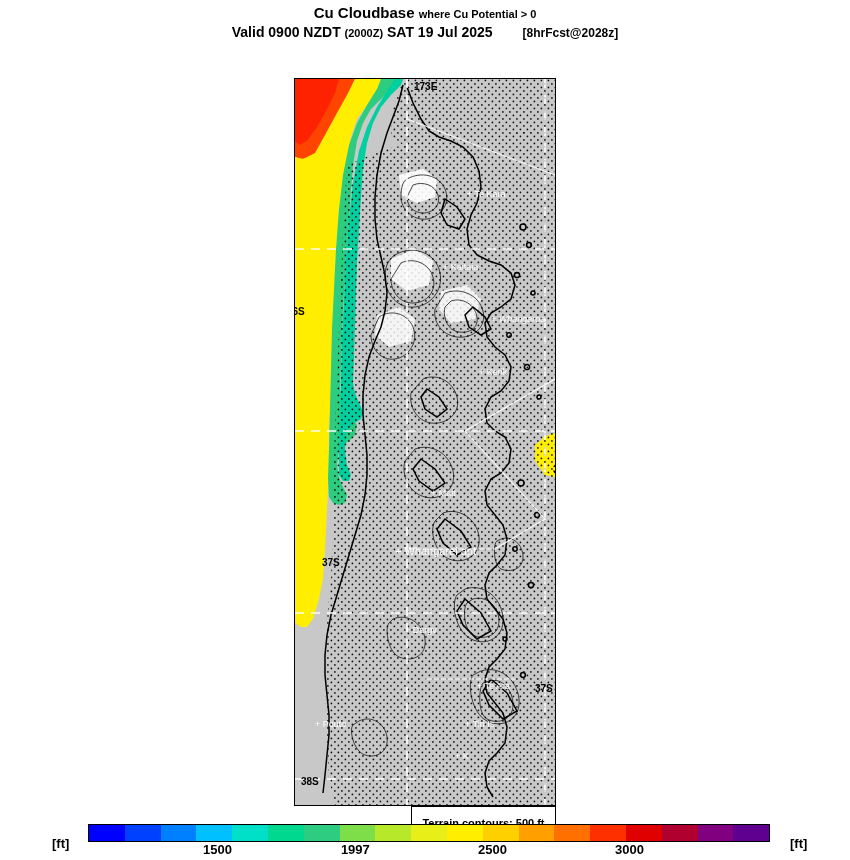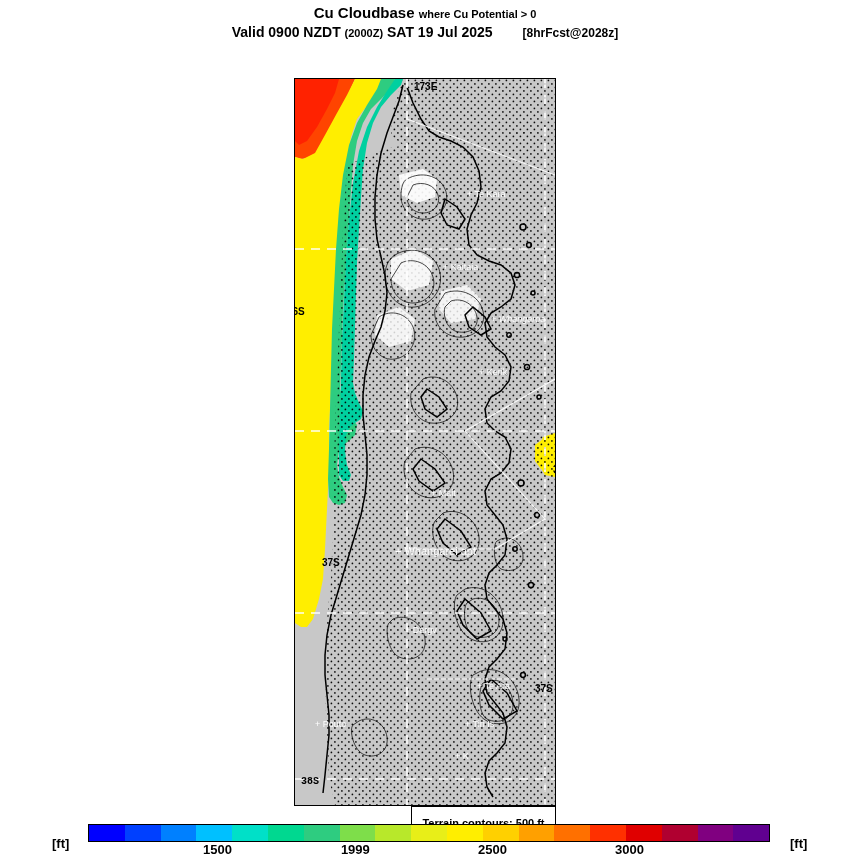--- a/index.html
+++ b/index.html
@@ -209,21 +209,21 @@
       </g>
     </g>
   </svg>
 
   <div id="grid-labels" style="position:absolute;left:0;top:0;width:260px;height:726px;">
       <div style="position: absolute; font-size: 10px; font-weight: bold; color: rgb(0, 0, 0); white-space: nowrap; left: 95px; top: 2px; padding-left: 24px;">173E</div>
       <div style="position: absolute; font-size: 10px; font-weight: bold; color: rgb(0, 0, 0); white-space: nowrap; left: -8px; top: 227px;">36S</div>
       <div style="position: absolute; font-size: 10px; font-weight: bold; color: rgb(0, 0, 0); white-space: nowrap; left: 258px; top: 385px;">36S</div>
       <div style="position: absolute; font-size: 10px; font-weight: bold; color: rgb(0, 0, 0); white-space: nowrap; left: 27px; top: 478px;">37S</div>
       <div style="position: absolute; font-size: 10px; font-weight: bold; color: rgb(0, 0, 0); white-space: nowrap; left: 240px; top: 604px;">37S</div>
-      <div style="position: absolute; font-size: 10px; font-weight: bold; color: rgb(0, 0, 0); white-space: nowrap; left: 6px; top: 697px; font-family: Liberation Mono, monospace;">38S</div>
+      <div style="position: absolute; font-size: 10px; font-weight: bold; color: rgb(0, 0, 0); white-space: nowrap; left: 6px; top: 697px;">38S</div>
     </div>
 
   <div id="place-labels" style="position:absolute;left:0;top:0;width:236px;height:726px;">
       <div style="position: absolute; font-size: 9px; color: rgb(255, 255, 255); white-space: nowrap; left: 172px; top: 110px;">+ Te Kara</div>
       <div style="position: absolute; font-size: 9px; color: rgb(255, 255, 255); white-space: nowrap; left: 148px; top: 183px; text-align: right;">+ Kaitaia</div>
       <div style="position: absolute; font-size: 9px; color: rgb(255, 255, 255); white-space: nowrap; left: 196px; top: 235px; font-style: italic;">+ Whangaroa</div>
       <div style="position: absolute; font-size: 9px; color: rgb(255, 255, 255); white-space: nowrap; left: 184px; top: 288px;">+ Kerik</div>
       <div style="position: absolute; font-size: 9px; color: rgb(255, 255, 255); white-space: nowrap; left: 136px; top: 409px;">+ Mait</div>
       <div style="position: absolute; font-size: 11px; color: rgb(255, 255, 255); white-space: nowrap; left: 100px; top: 466px;">+ Whangarei apt</div>
       <div style="position: absolute; font-size: 9px; color: rgb(255, 255, 255); white-space: nowrap; left: 110px; top: 546px;">+ Dargv</div>
@@ -254,16 +254,16 @@
     <div class="seg" style="background: rgb(255, 160, 0);"></div>
     <div class="seg" style="background: rgb(255, 112, 0);"></div>
     <div class="seg" style="background: rgb(255, 48, 0);"></div>
     <div class="seg" style="background: rgb(224, 0, 0);"></div>
     <div class="seg" style="background: rgb(176, 0, 48);"></div>
     <div class="seg" style="background: rgb(128, 0, 128);"></div>
     <div class="seg" style="background: rgb(96, 0, 144);"></div>
   </div>
 <div id="cbar-labels">
     <span style="left: 19%;">1500</span>
-    <span style="left: 39.2%;">1999</span>
+    <span style="left: 39.2%;">1997</span>
     <span style="left: 59.3%;">2500</span>
     <span style="left: 79.4%;">3000</span>
   </div>
 
 </body></html>

